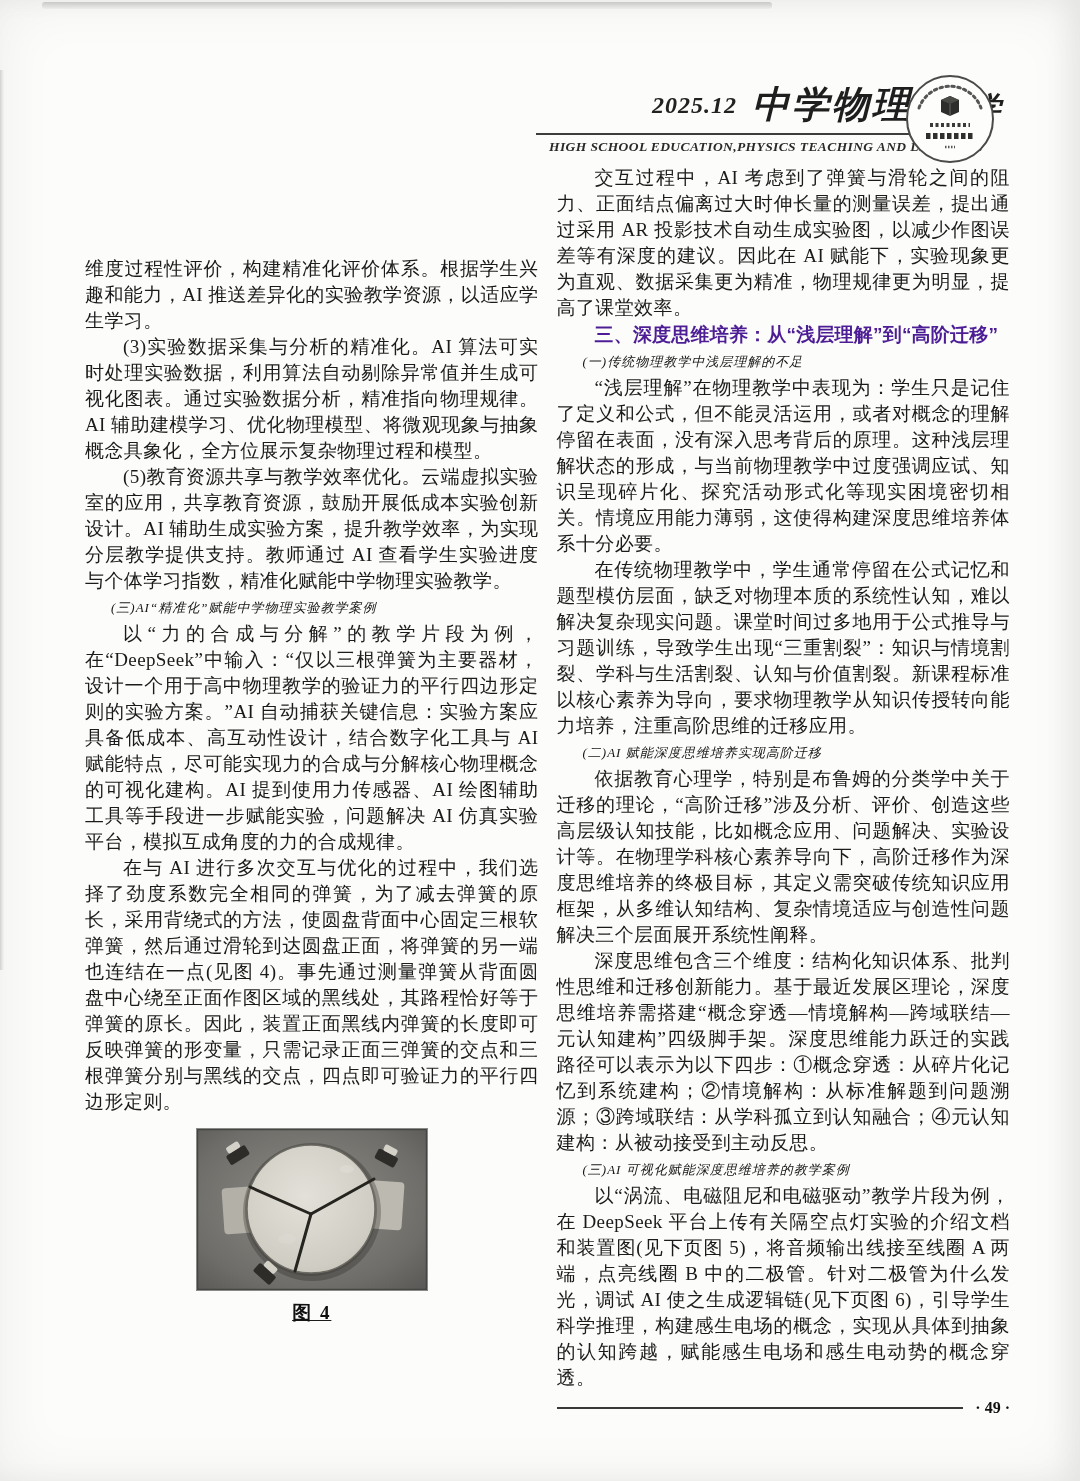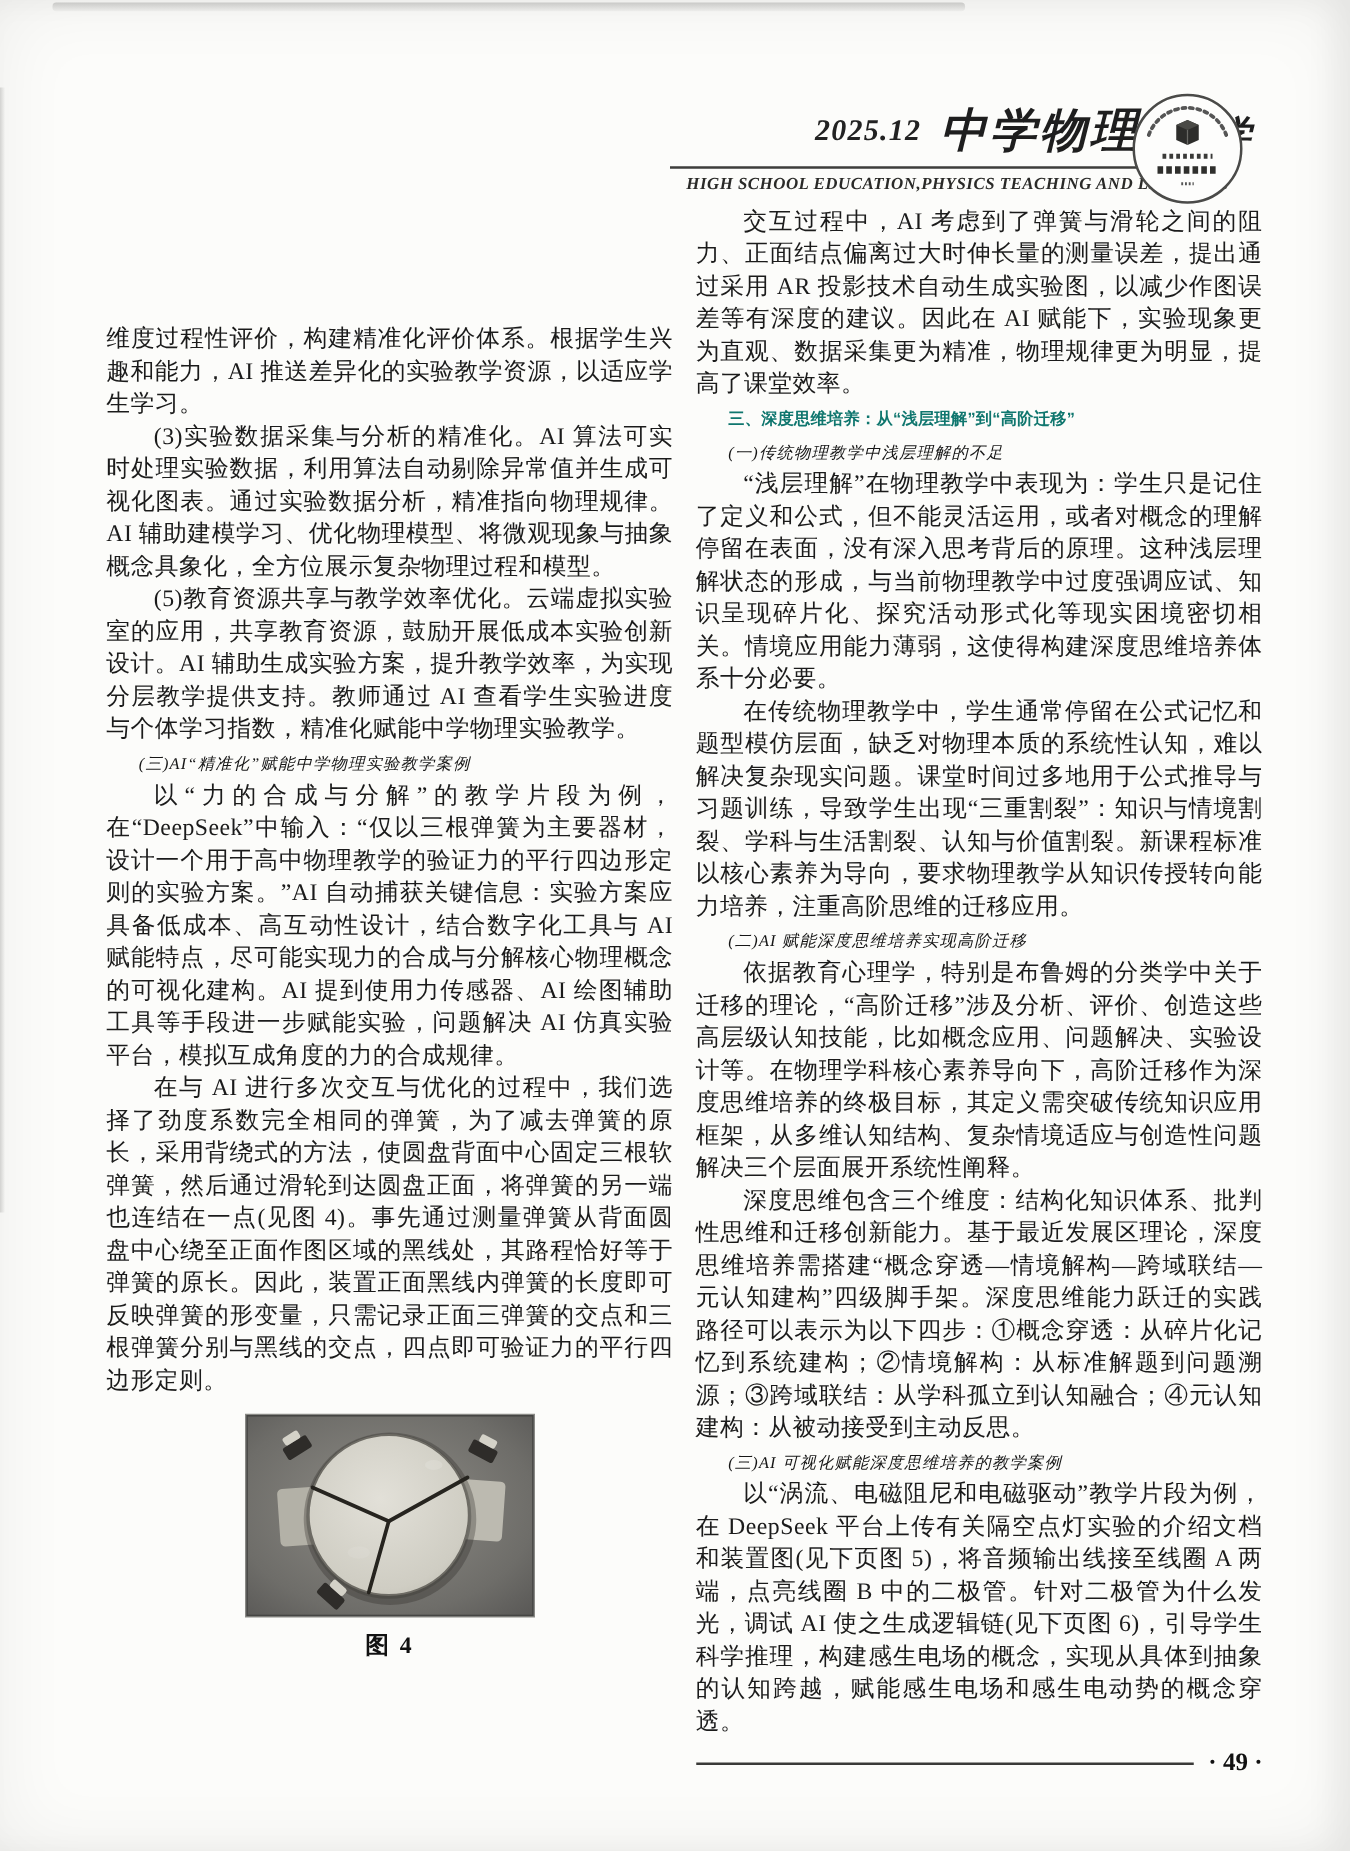--- a/index.html
+++ b/index.html
@@ -48,43 +48,43 @@
     position:absolute;top:165px;left:85px;width:925px;
     display:flex;gap:18px;align-items:center;
   }
   .col{flex:1 1 0;min-width:0;}
   .body-text{
     margin:0;font-size:19px;line-height:26px;letter-spacing:.4px;
     text-align:justify;text-justify:inter-ideograph;color:#1b1b1b;
   }
   .indent{text-indent:2em;}
   .h-section{
-    margin:0;font-size:13px;line-height:27px;text-indent:2em;
+    margin:0;font-size:19px;line-height:27px;text-indent:2em;
     font-family:"Liberation Sans","DejaVu Sans",sans-serif;
-    font-weight:bold;color:#0f766e;letter-spacing:.2px;
+    font-weight:bold;color:#4c1d95;letter-spacing:.2px;
   }
   .h-kai{
     margin:0;font-size:13px;line-height:27px;text-indent:2em;
     font-style:italic;font-weight:500;color:#161616;letter-spacing:1px;
   }
 
   
-  .figure{margin:14px 0 0 0;text-align:center;}
+  .figure{margin:14px 0 0 0;text-align:center;text-decoration:underline;}
   .figure .photo{
     display:block;margin:0 auto;width:230px;height:161px;
     box-shadow:0 0 0 1px #8a8a86;
   }
   .figure figcaption{
     margin-top:10px;font-weight:bold;font-size:19px;color:#111;letter-spacing:2px;
   }
 
   
   .footer{display:flex;align-items:center;margin-top:8px;}
   .footer-rule{flex:1 1 auto;height:2px;background:#3a3a38;margin-right:12px;}
-  .page-number{font-weight:bold;font-size:20px;white-space:nowrap;color:#111;}
+  .page-number{font-weight:bold;font-size:16px;white-space:nowrap;color:#111;}
 </style>
 </head>
 <body>
 
 <div class="page">
   <div class="edge-top"></div>
   <div class="edge-left"></div>
 
   <header class="header">
     <span class="header-date">2025.12</span>

